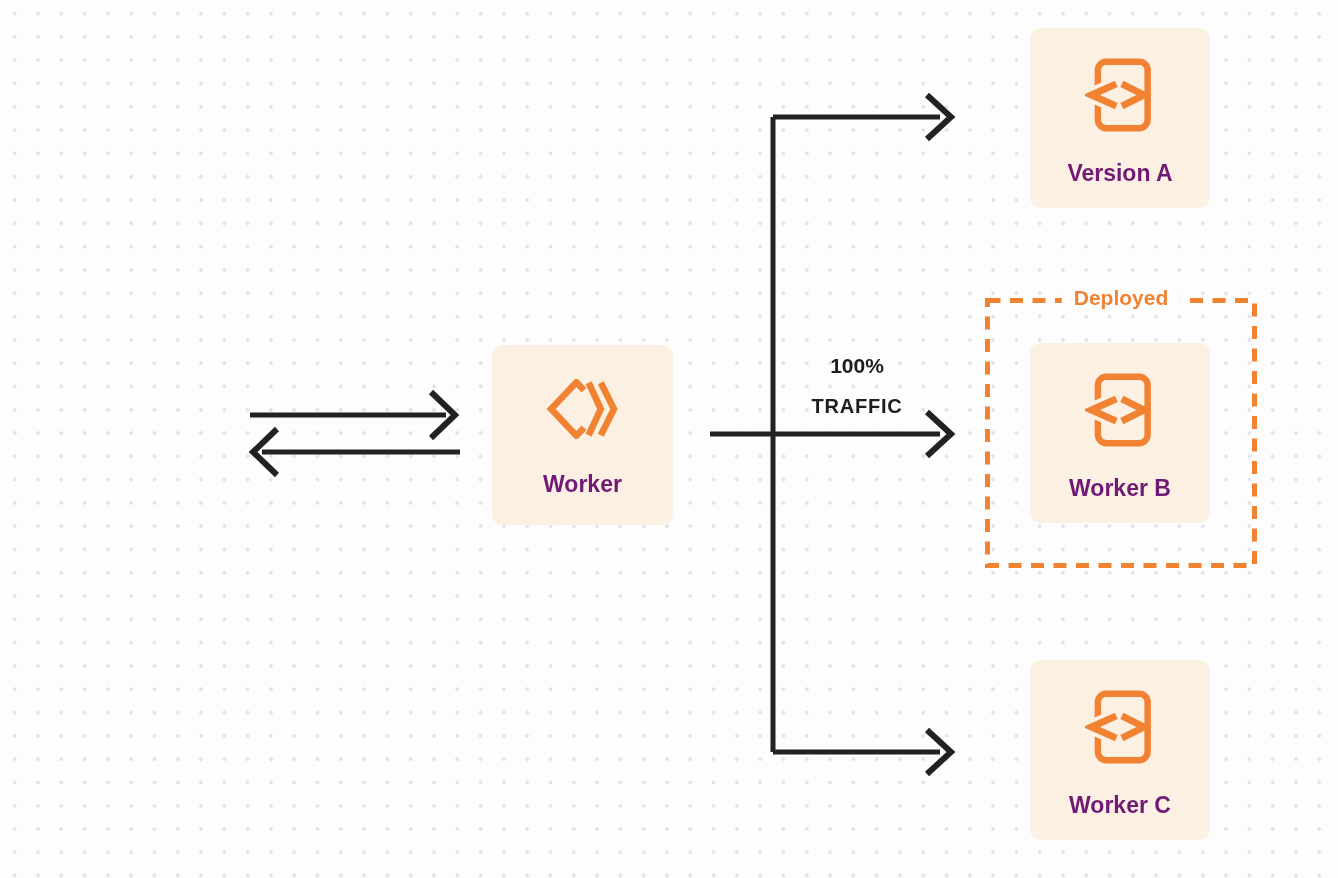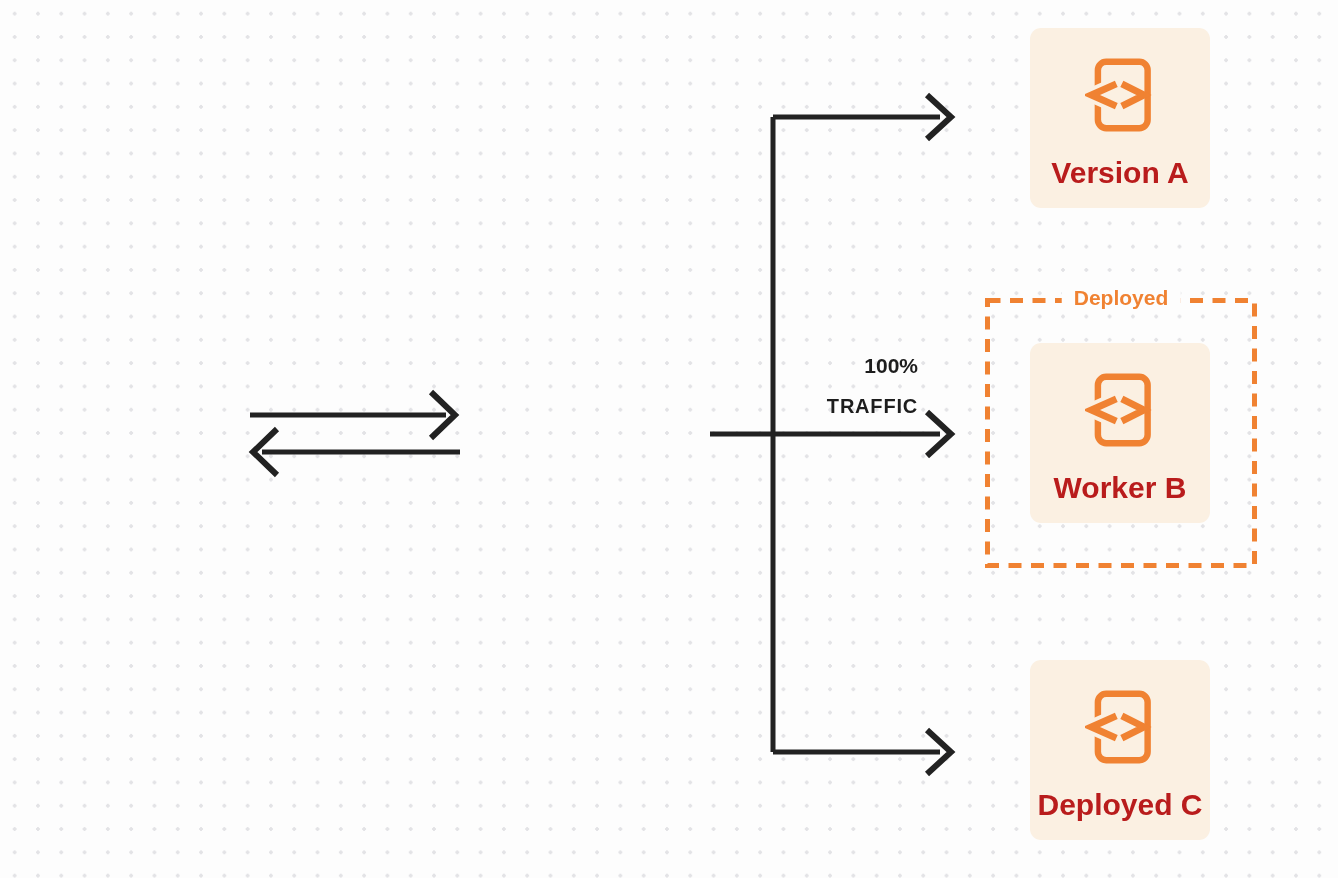--- a/index.html
+++ b/index.html
@@ -25,23 +25,23 @@
 
   .node {
     position: absolute;
     border-radius: 11px;
     display: flex;
     flex-direction: column;
     align-items: center;
   }
 
   .node-label {
-    font-size: 30px;
+    font-size: 23px;
     font-weight: 700;
-    color: #b91c1c;
+    color: #701a75;
     line-height: 30px;
     white-space: nowrap;
   }
 
   .client-node {
     left: 30px; top: 344px;
     width: 182px; height: 180px;
     background: #F5F5F7;
     justify-content: center;
   }
@@ -81,21 +81,21 @@
     font-weight: 700;
     color: #F08232;
     white-space: nowrap;
     line-height: 30px;
   }
 
   .traffic-label {
     position: absolute;
     left: 796px; top: 351px;
     width: 122px;
-    text-align: right;
+    text-align: center;
     color: #1D1D1D;
     font-weight: 700;
   }
   .traffic-percent { font-size: 21px; line-height: 30px; }
   .traffic-word { font-size: 20px; line-height: 32px; letter-spacing: 0.8px; margin-top: 9px; }
 
   .icon-svg { display: block; }
 </style>
 </head>
 <body>
@@ -117,20 +117,30 @@
       <path stroke-width="6" d="M927,95 L951,117 L927,139"></path>
 
       <path stroke-width="6" d="M927,412 L951,434 L927,456"></path>
 
       <path d="M773,752 H940"></path>
       <path stroke-width="6" d="M927,730 L951,752 L927,774"></path>
     </g>
   </svg>
 
 
+  <div class="node worker-node">
+    <svg class="icon-svg" width="76" height="60" viewBox="0 0 78 64">
+      <g stroke="#F08232" stroke-width="7" fill="none" stroke-linejoin="miter" stroke-linecap="butt">
+        <path d="M40,12 L32,3.5 L5,32 L32,60.5 L40,52"></path>
+        <path d="M45,4 L58,32 L45,60"></path>
+        <path d="M58,4 L72,32 L58,60"></path>
+      </g>
+    </svg>
+    <div class="node-label">Worker</div>
+  </div>
 
   <div class="node version-node version-a">
     <svg class="icon-svg" width="70" height="78" viewBox="0 0 76 84">
       <rect x="14" y="6" width="54" height="72" rx="9" fill="none" stroke="#F08232" stroke-width="7"></rect>
       <g fill="none" stroke-linejoin="miter" stroke-linecap="butt">
         <polyline points="34,30 7,42 34,54" stroke="#FBF0E2" stroke-width="16"></polyline>
         <polyline points="34,30 7,42 34,54" stroke="#F08232" stroke-width="7.5"></polyline>
         <polyline points="40,30 64,42 40,54" stroke="#F08232" stroke-width="7.5"></polyline>
       </g>
     </svg>
@@ -158,21 +168,21 @@
 
   <div class="node version-node version-c">
     <svg class="icon-svg" width="70" height="78" viewBox="0 0 76 84">
       <rect x="14" y="6" width="54" height="72" rx="9" fill="none" stroke="#F08232" stroke-width="7"></rect>
       <g fill="none" stroke-linejoin="miter" stroke-linecap="butt">
         <polyline points="34,30 7,42 34,54" stroke="#FBF0E2" stroke-width="16"></polyline>
         <polyline points="34,30 7,42 34,54" stroke="#F08232" stroke-width="7.5"></polyline>
         <polyline points="40,30 64,42 40,54" stroke="#F08232" stroke-width="7.5"></polyline>
       </g>
     </svg>
-    <div class="node-label">Deployed C</div>
+    <div class="node-label">Worker C</div>
   </div>
 
   <div class="traffic-label">
     <div class="traffic-percent">100%</div>
     <div class="traffic-word">TRAFFIC</div>
   </div>
 
 </div>
 
 </body></html>

